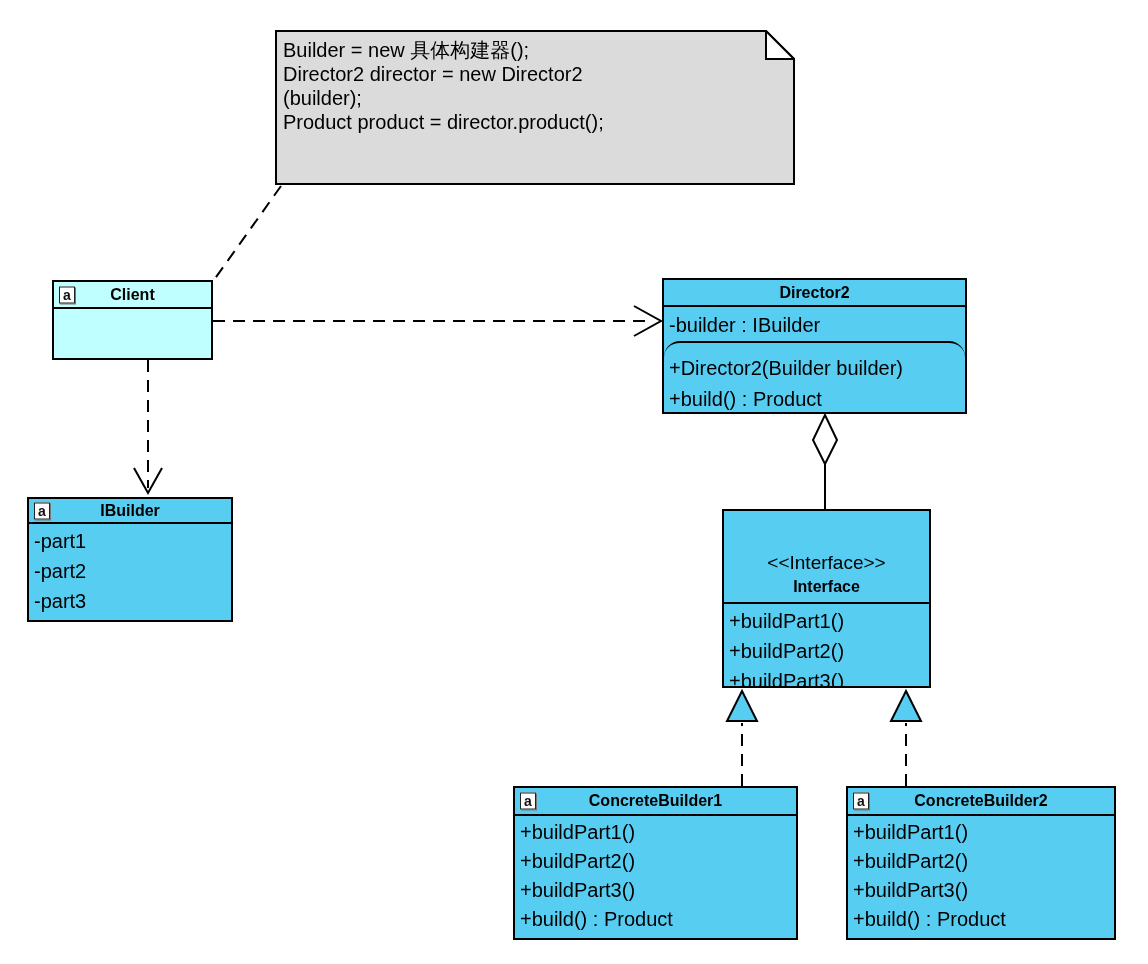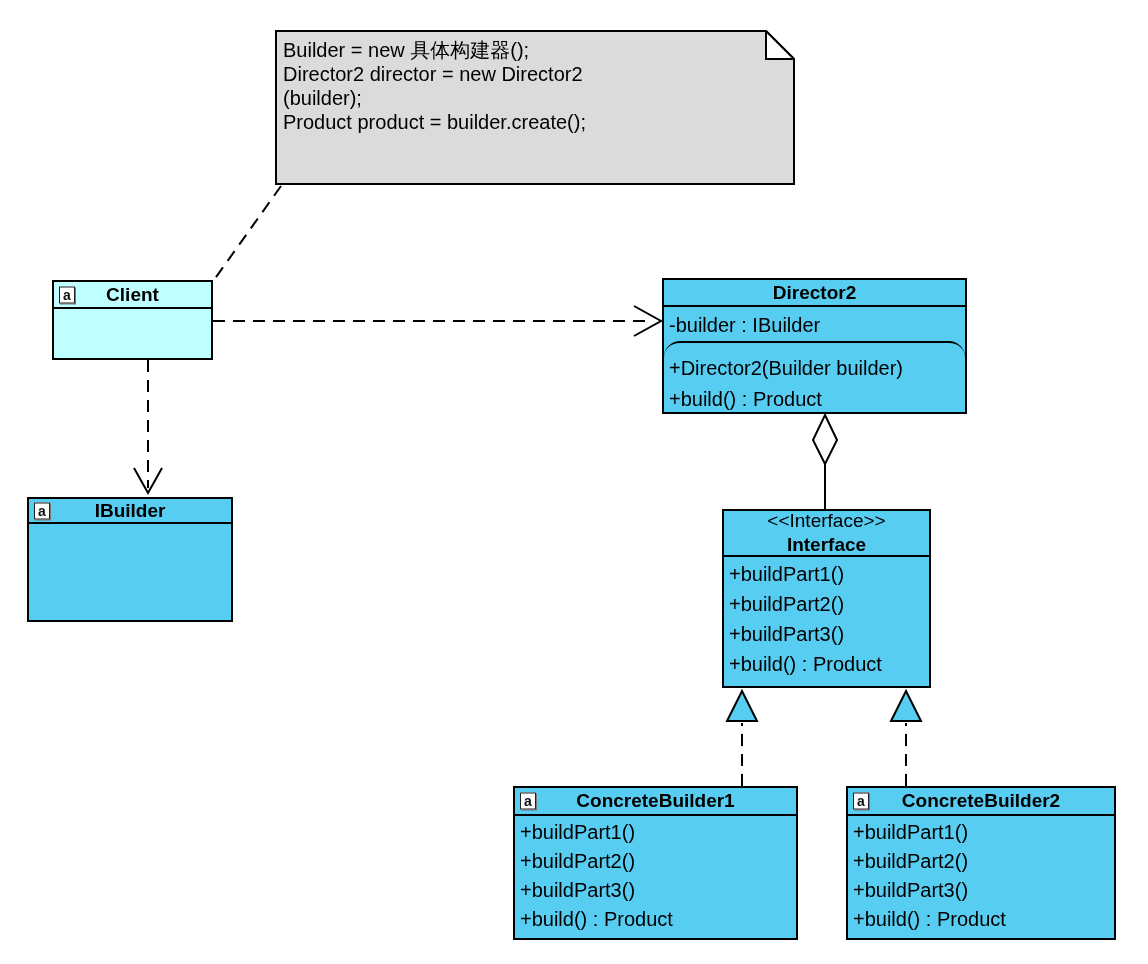--- a/index.html
+++ b/index.html
@@ -22,21 +22,21 @@
 
   
   .note{position:absolute;left:275px;top:30px;width:520px;height:155px;}
   .note svg{position:absolute;left:0;top:0;}
   .note-text{position:absolute;left:8px;top:8px;width:500px;font-size:20px;line-height:24px;}
 
   
   .uml-class{position:absolute;background:var(--class-fill);border:2px solid var(--stroke);display:flex;flex-direction:column;}
   .uml-class.client{background:var(--client-fill);}
   .hdr{position:relative;flex:none;border-bottom:2px solid var(--stroke);display:flex;flex-direction:column;align-items:center;justify-content:center;}
-  .title{font-weight:bold;font-size:19px;}
+  .title{font-weight:bold;font-size:16px;}
   .stereo{font-size:19px;line-height:24px;}
   .cicon{position:absolute;left:5px;top:50%;transform:translateY(-50%);width:16px;height:17px;background:#fdfdfd;border:1px solid #222;color:#111;font-weight:bold;font-size:14px;line-height:15px;text-align:center;box-shadow:1px 1px 0 #777;}
   .sect{flex:none;padding:2px 5px 0 5px;overflow:hidden;border-radius:16px;}
   .sect.grow{flex:1 1 auto;}
   .sect + .sect{border-top:2px solid var(--stroke);}
   .member{font-size:20px;line-height:30px;white-space:nowrap;}
   .cb .member{line-height:29px;}
   .attr-single{display:flex;align-items:center;}
 </style>
 </head>
@@ -76,21 +76,21 @@
 
   <div class="note">
     <svg width="520" height="155">
       <polygon points="1,1 491,1 519,29 519,154 1,154" fill="var(--note-fill)" stroke="var(--stroke)" stroke-width="2"></polygon>
       <polygon points="491,1 491,29 519,29" fill="#ffffff" stroke="var(--stroke)" stroke-width="2"></polygon>
     </svg>
     <div class="note-text">
       <div>Builder = new 具体构建器();</div>
       <div>Director2 director = new Director2</div>
       <div>(builder);</div>
-      <div>Product product = builder.create();</div>
+      <div>Product product = director.product();</div>
     </div>
   </div>
 
   <div class="uml-class client" style="left:52px;top:280px;width:161px;height:80px;">
     <div class="hdr" style="height:27px;">
       <span class="cicon">a</span>
       <span class="title">Client</span>
     </div>
     <div class="sect grow"></div>
   </div>
@@ -106,24 +106,29 @@
       <div class="member" style="line-height:31px;">+Director2(Builder builder)</div>
       <div class="member" style="line-height:31px;">+build() : Product</div>
     </div>
   </div>
 
   <div class="uml-class" style="left:27px;top:497px;width:206px;height:125px;">
     <div class="hdr" style="height:25px;">
       <span class="cicon">a</span>
       <span class="title">IBuilder</span>
     </div>
+    <div class="sect grow">
+      <div class="member">-part1</div>
+      <div class="member">-part2</div>
+      <div class="member">-part3</div>
+    </div>
   </div>
 
   <div class="uml-class" style="left:722px;top:509px;width:209px;height:179px;">
-    <div class="hdr" style="height:46px;">
+    <div class="hdr" style="height:57px;margin-top:36px;">
       <div class="stereo">&lt;&lt;Interface&gt;&gt;</div>
       <div class="title" style="line-height:24px;">Interface</div>
     </div>
     <div class="sect grow">
       <div class="member">+buildPart1()</div>
       <div class="member">+buildPart2()</div>
       <div class="member">+buildPart3()</div>
       <div class="member">+build() : Product</div>
     </div>
   </div>

